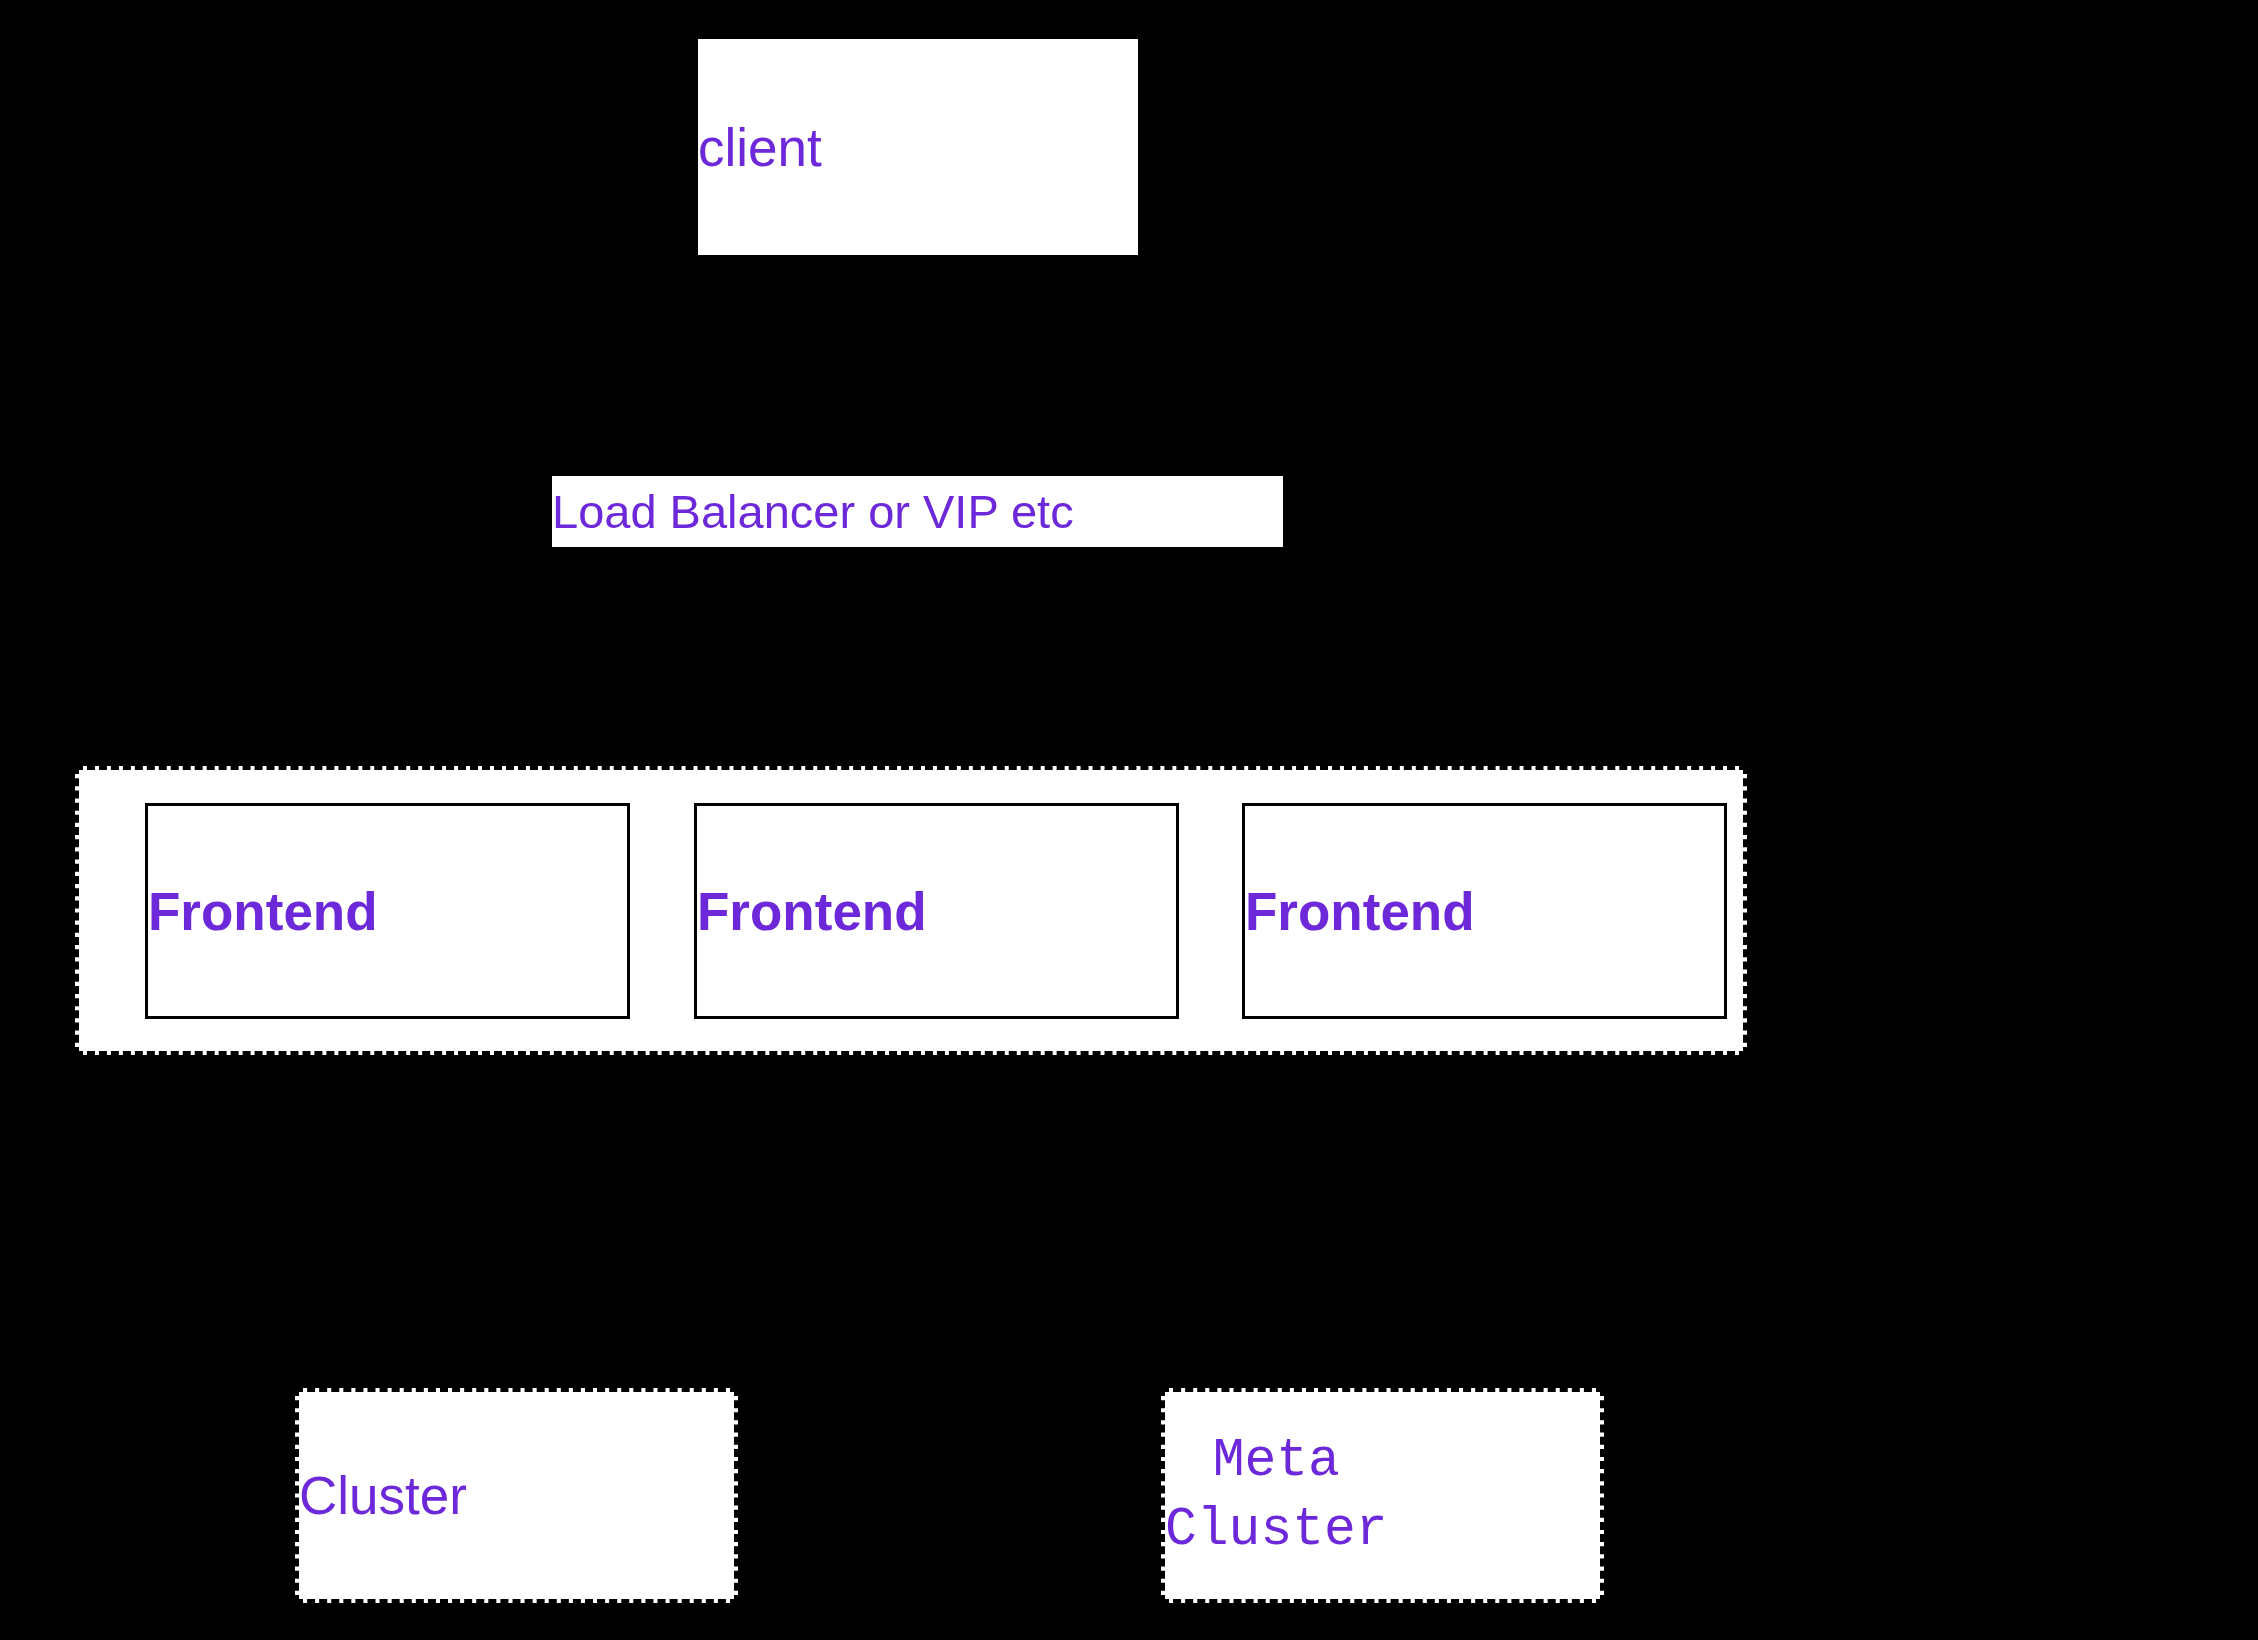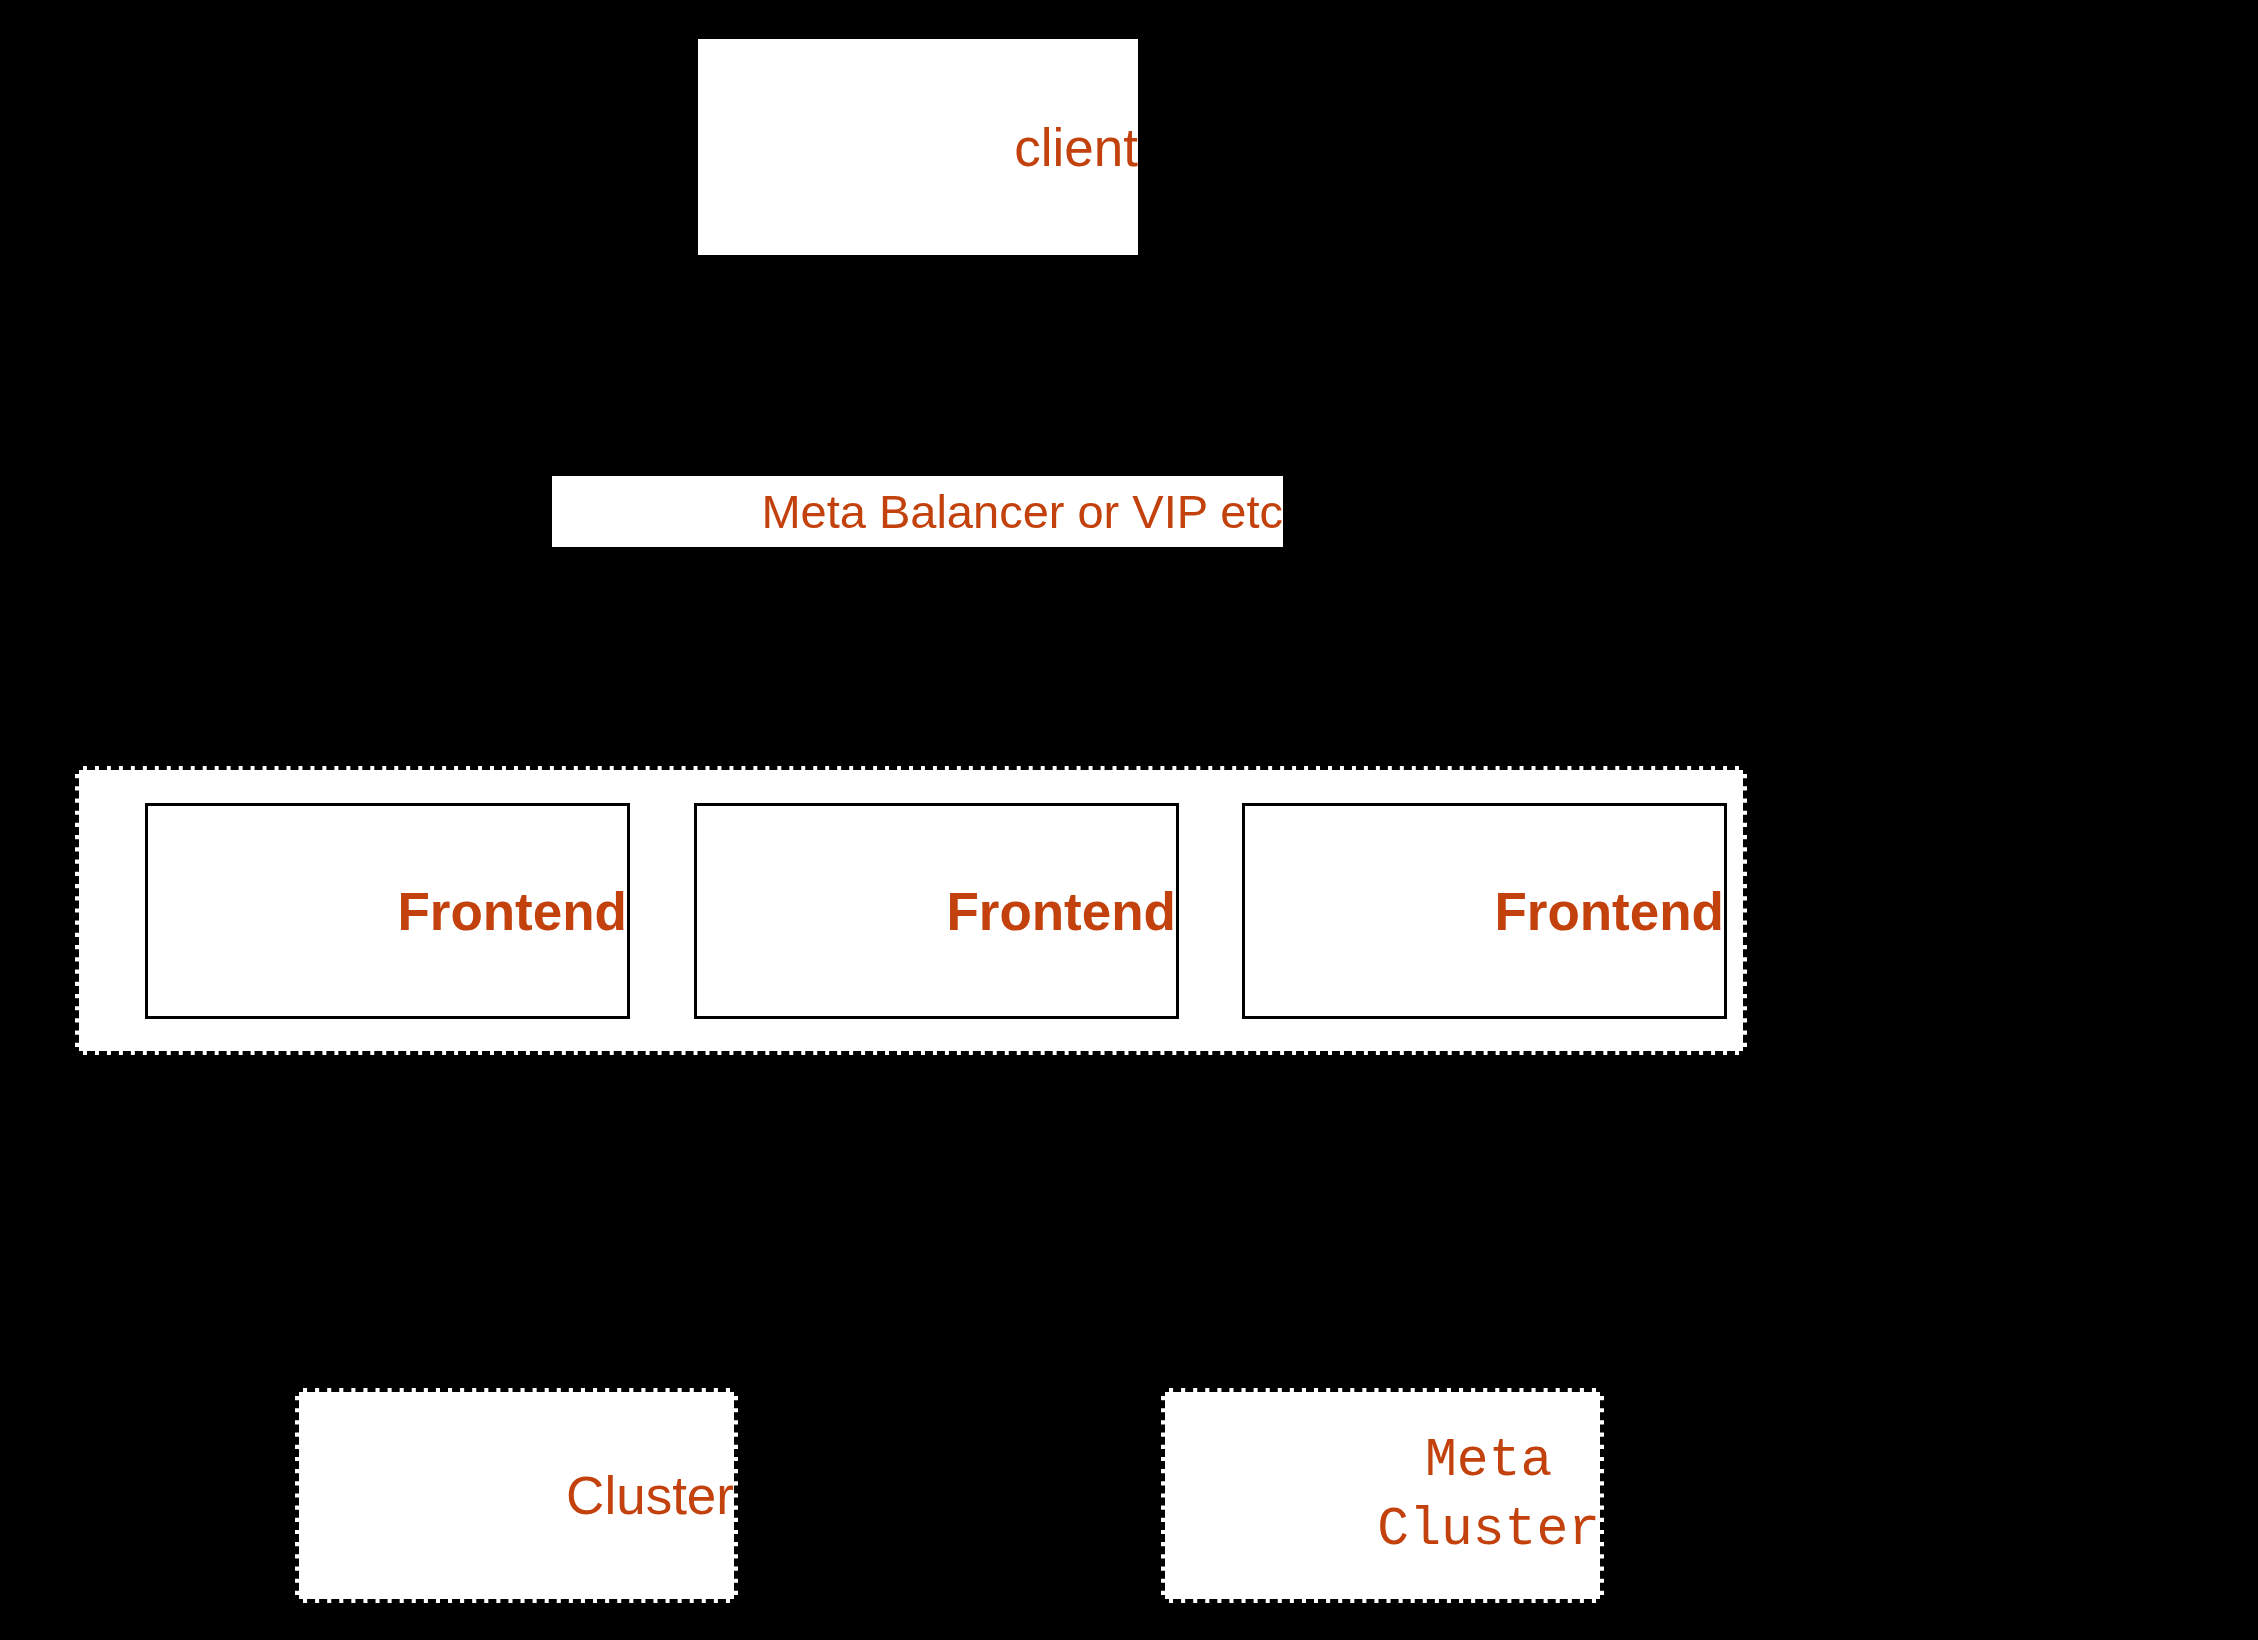--- a/index.html
+++ b/index.html
@@ -10,24 +10,24 @@
     width: 2258px;
     height: 1640px;
     position: relative;
     background: #000000;
     font-family: "Liberation Sans", sans-serif;
     overflow: hidden;
   }
   .node {
     position: absolute;
     background: #ffffff;
-    color: #c2410c;
+    color: #6d28d9;
     display: flex;
     align-items: center;
-    justify-content: flex-end;
+    justify-content: flex-start;
     text-align: center;
     box-sizing: border-box;
     white-space: nowrap;
   }
   
   .client-node {
     left: 698px;
     top: 39px;
     width: 440px;
     height: 216px;
@@ -78,21 +78,21 @@
   .cluster-label span { display: block; }
 </style>
 </head>
 <body>
 
 <div class="node client-node">
   <span>client</span>
 </div>
 
 <div class="node lb-node">
-  <span>Meta Balancer or VIP etc</span>
+  <span>Load Balancer or VIP etc</span>
 </div>
 
 <div class="frontend-group"></div>
 
 <div class="node frontend-node frontend-1">
   <span>Frontend</span>
 </div>
 
 <div class="node frontend-node frontend-2">
   <span>Frontend</span>

